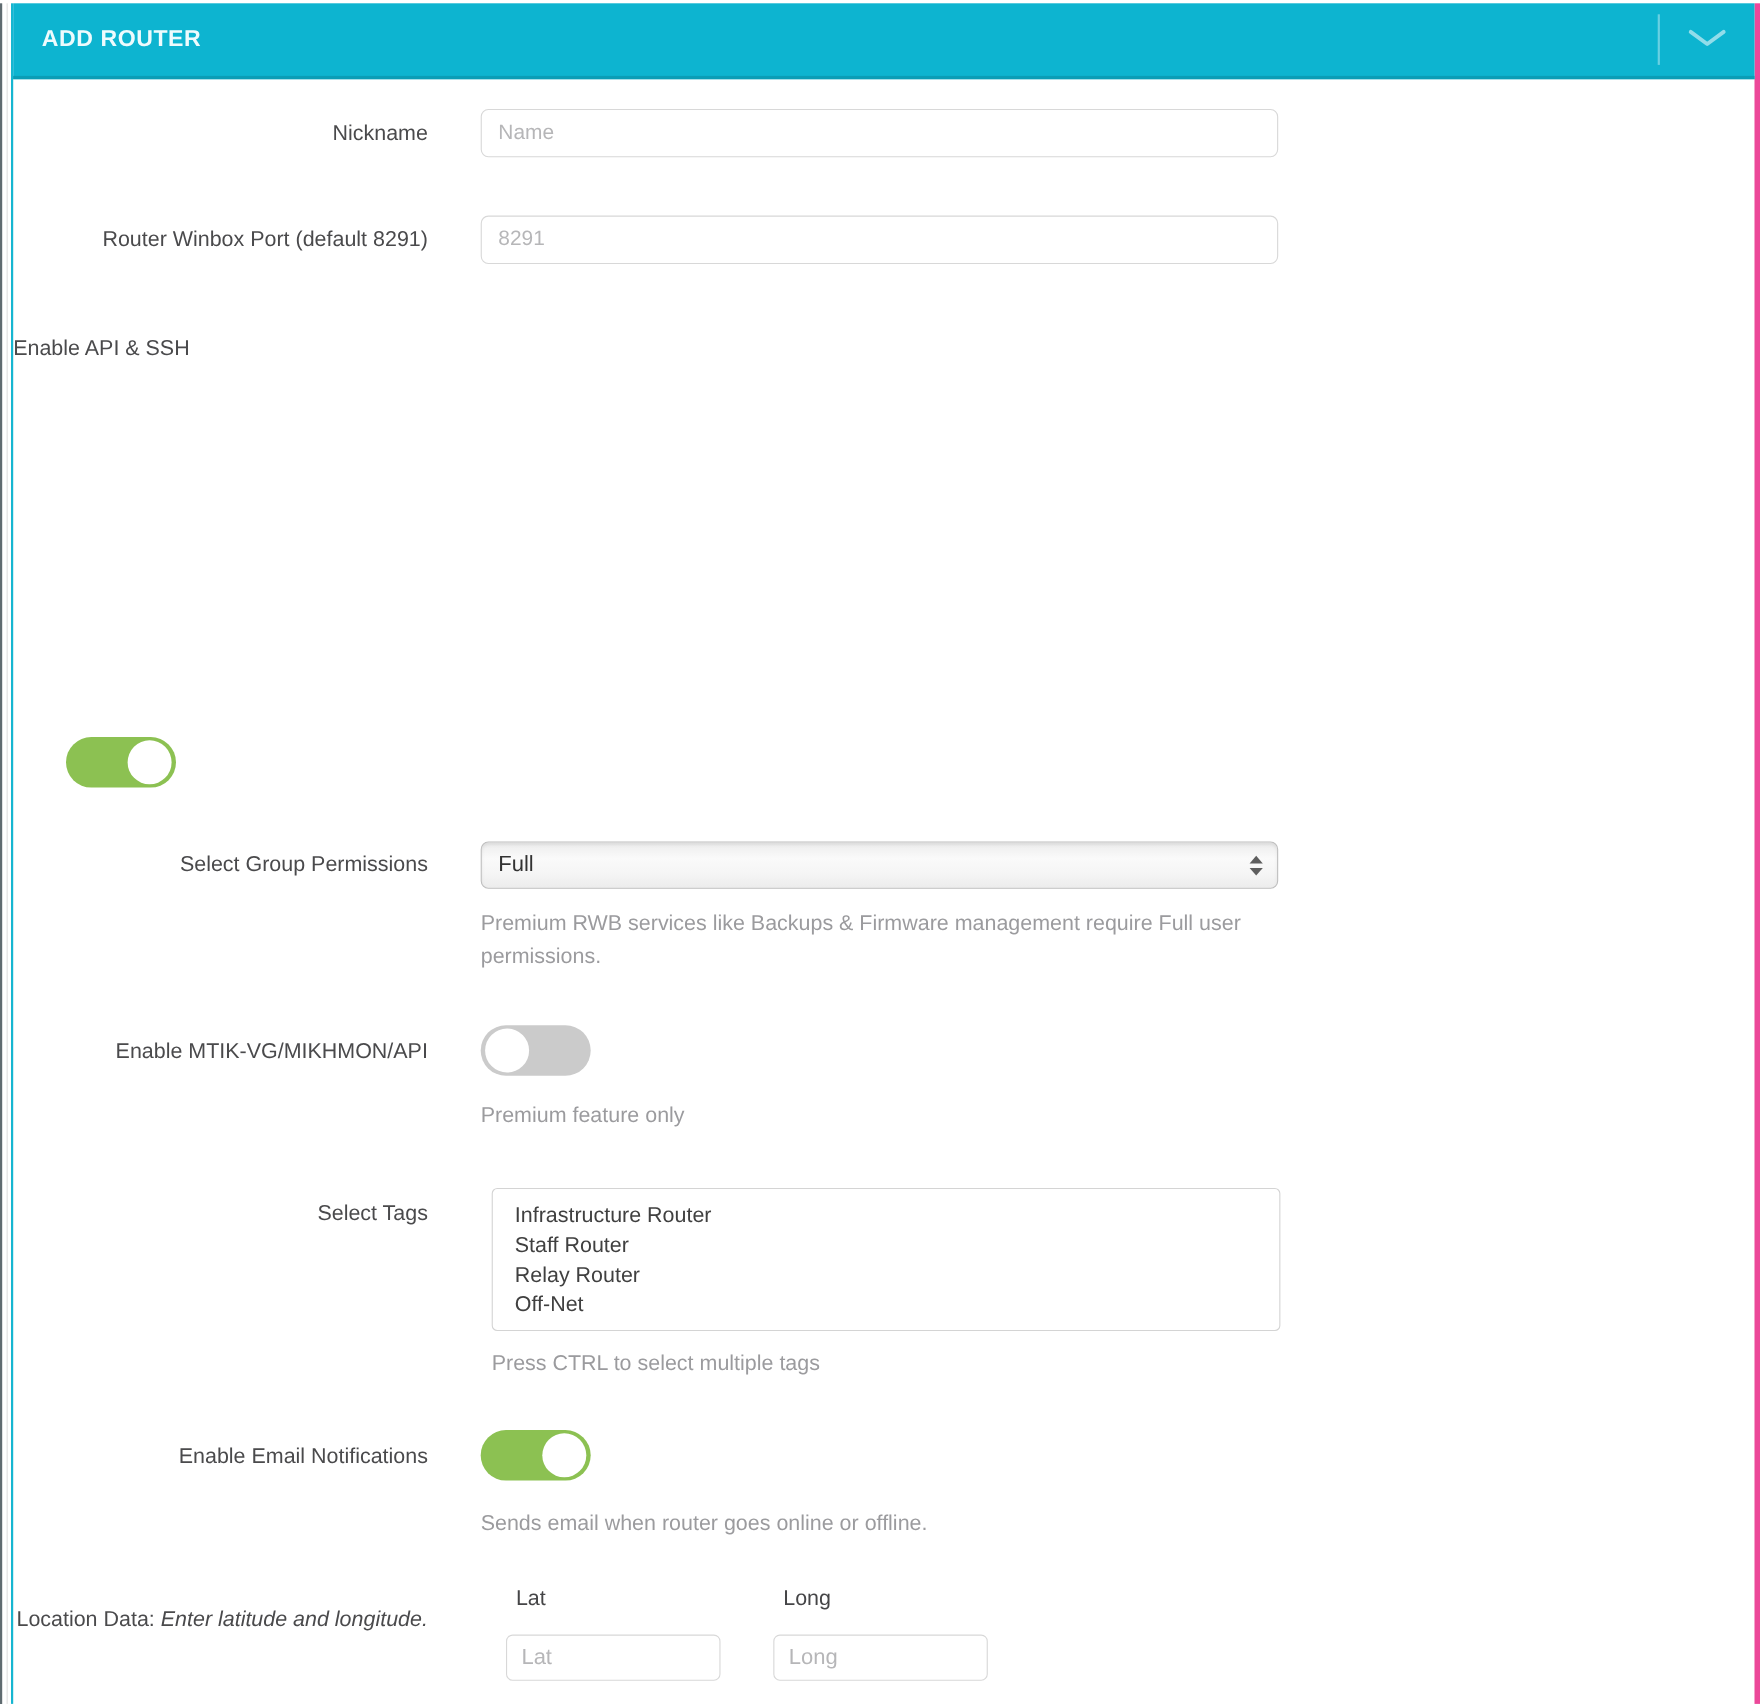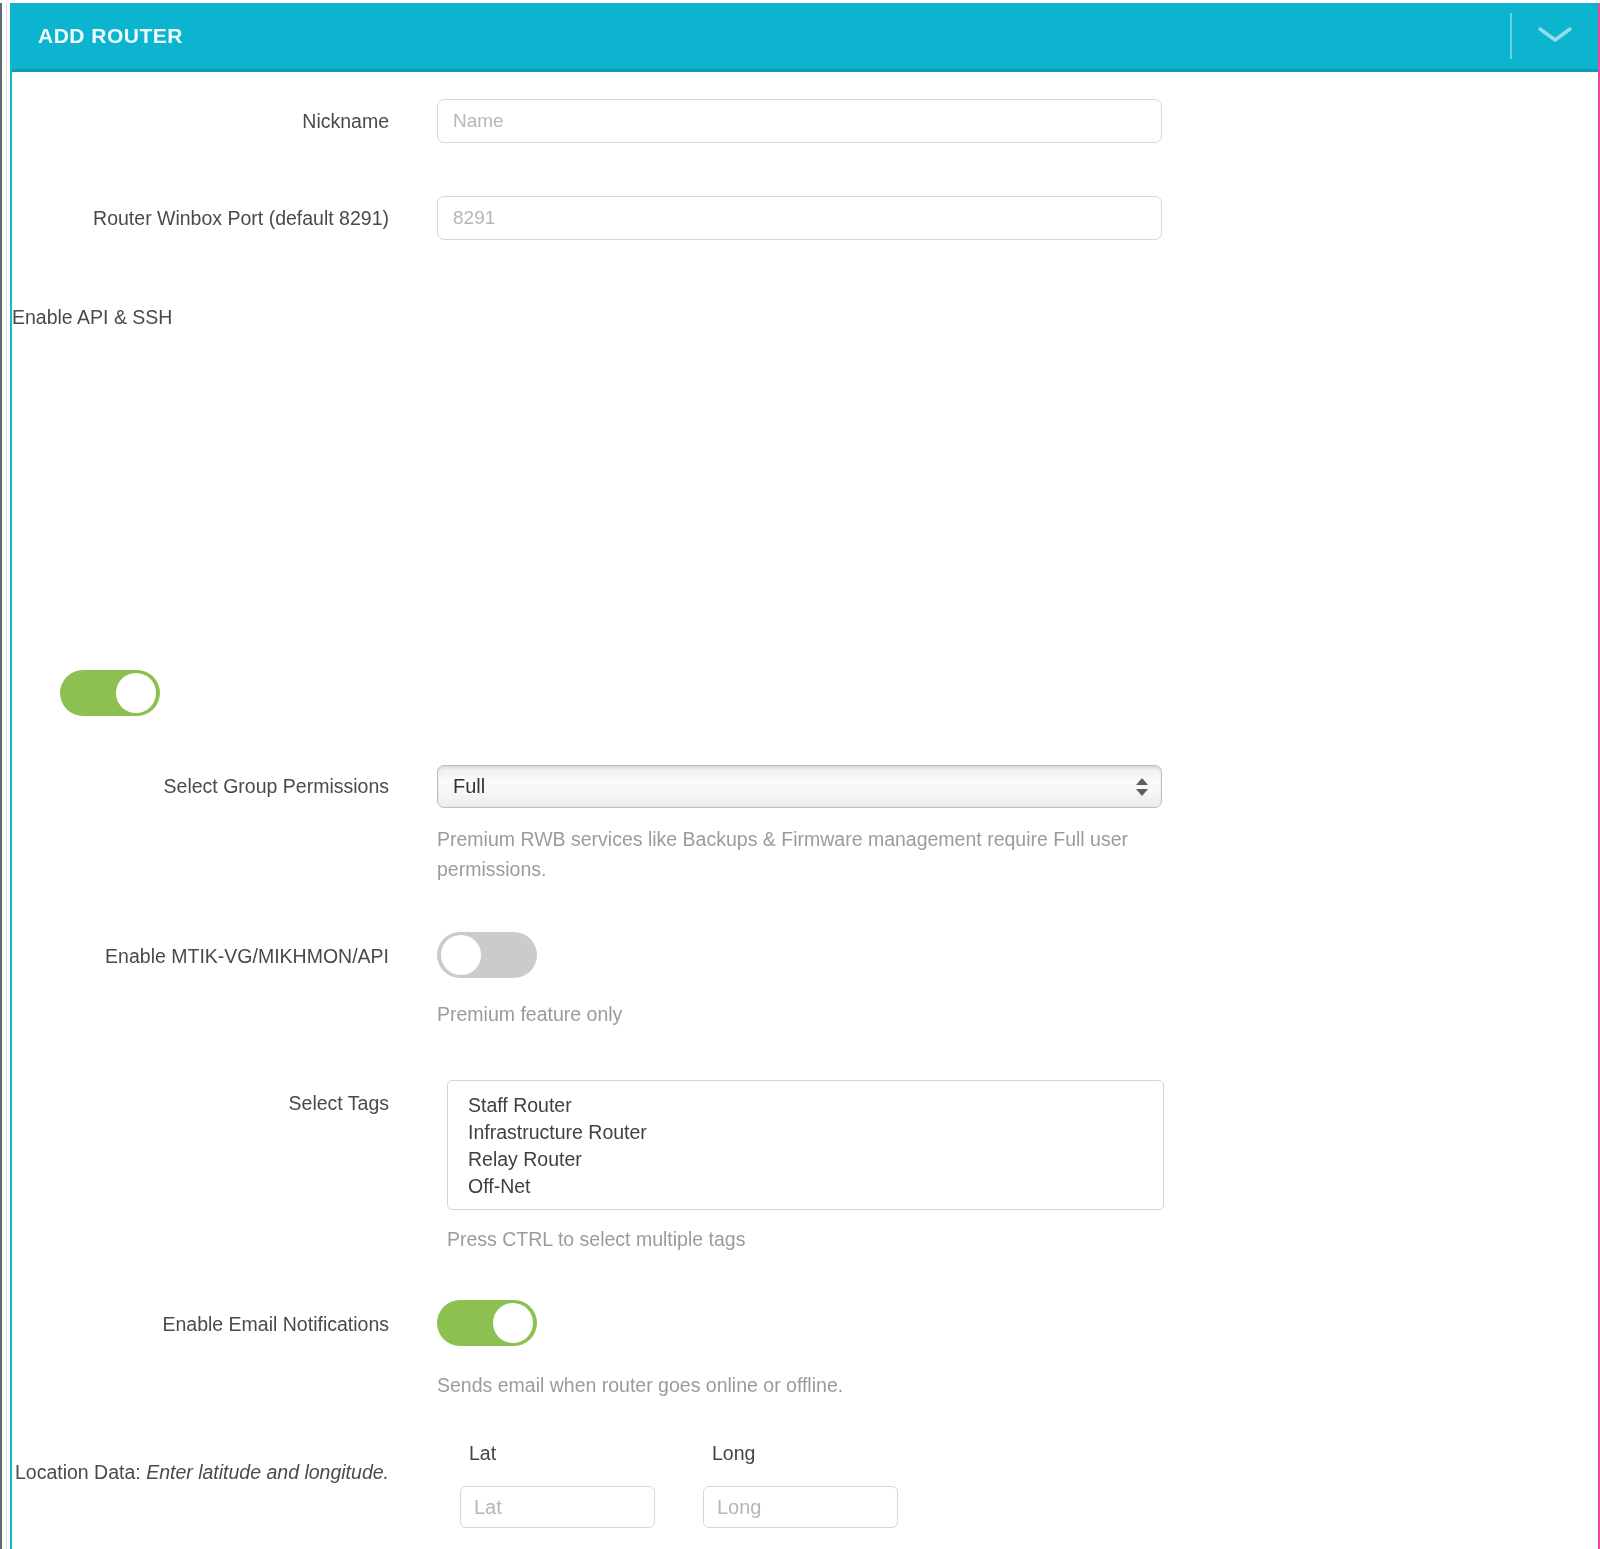--- a/index.html
+++ b/index.html
@@ -7,21 +7,21 @@
   body {
     font-family: "Liberation Sans", "DejaVu Sans", sans-serif;
     width: 1600px; height: 1549px; overflow: hidden; position: relative;
   }
   .page { width: 1600px; height: 1549px; position: relative; padding-left: 10px; }
   .page-edge-dark { position: absolute; left: 0; top: 0; bottom: 0; width: 2px; background: #5f6b70; }
   .page-edge-light { position: absolute; left: 6px; top: 0; bottom: 0; width: 1px; background: #dedede; }
 
   .panel {
     margin-top: 3px; height: 1546px;
-    border-left: 2px solid #16b6d1; border-right: 2px solid #ec4899;
+    border-left: 2px solid #16b6d1; border-right: 5px solid #ec4899;
     display: flex; flex-direction: column; background: #ffffff;
   }
   .panel-header {
     height: 69px; background: #0db4d0; border-bottom: 3px solid #0a9db6;
     display: flex; align-items: center; flex: 0 0 auto;
   }
   .panel-title {
     color: #eefbfd; font-weight: bold; font-size: 21px; letter-spacing: 0.5px;
     padding-left: 26px;
   }
@@ -209,22 +209,22 @@
             <div class="knob"></div>
           </div>
           <div class="help-text help-mtik">Premium feature only</div>
         </div>
       </div>
 
       <div class="row row-tags">
         <div class="label-col pt-list">Select Tags</div>
         <div class="content-col">
           <div class="listbox">
+            <div class="opt">Infrastructure Router</div>
             <div class="opt">Staff Router</div>
-            <div class="opt">Infrastructure Router</div>
             <div class="opt">Relay Router</div>
             <div class="opt">Off-Net</div>
           </div>
           <div class="help-text help-tags help-tags-offset">Press CTRL to select multiple tags</div>
         </div>
       </div>
 
       <div class="row row-email">
         <div class="label-col pt-toggle">Enable Email Notifications</div>
         <div class="content-col">

